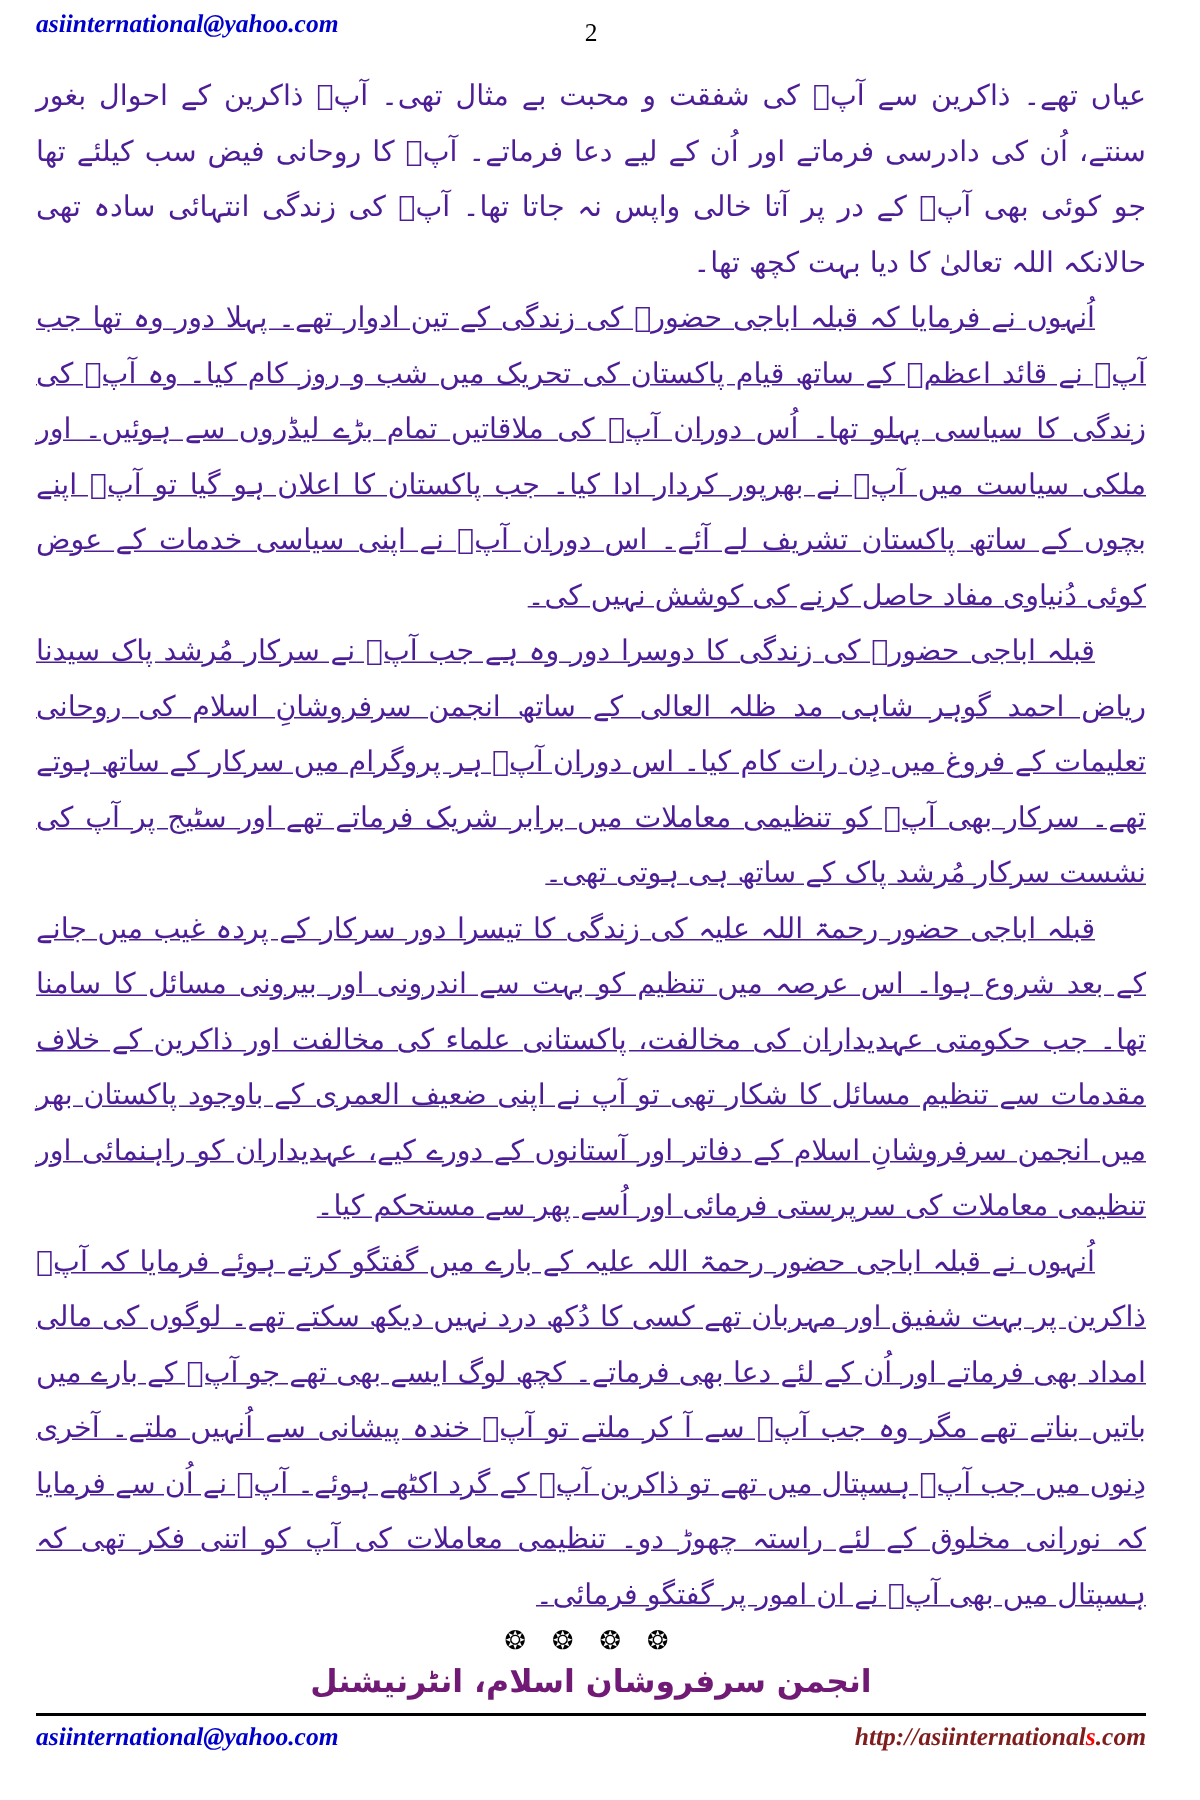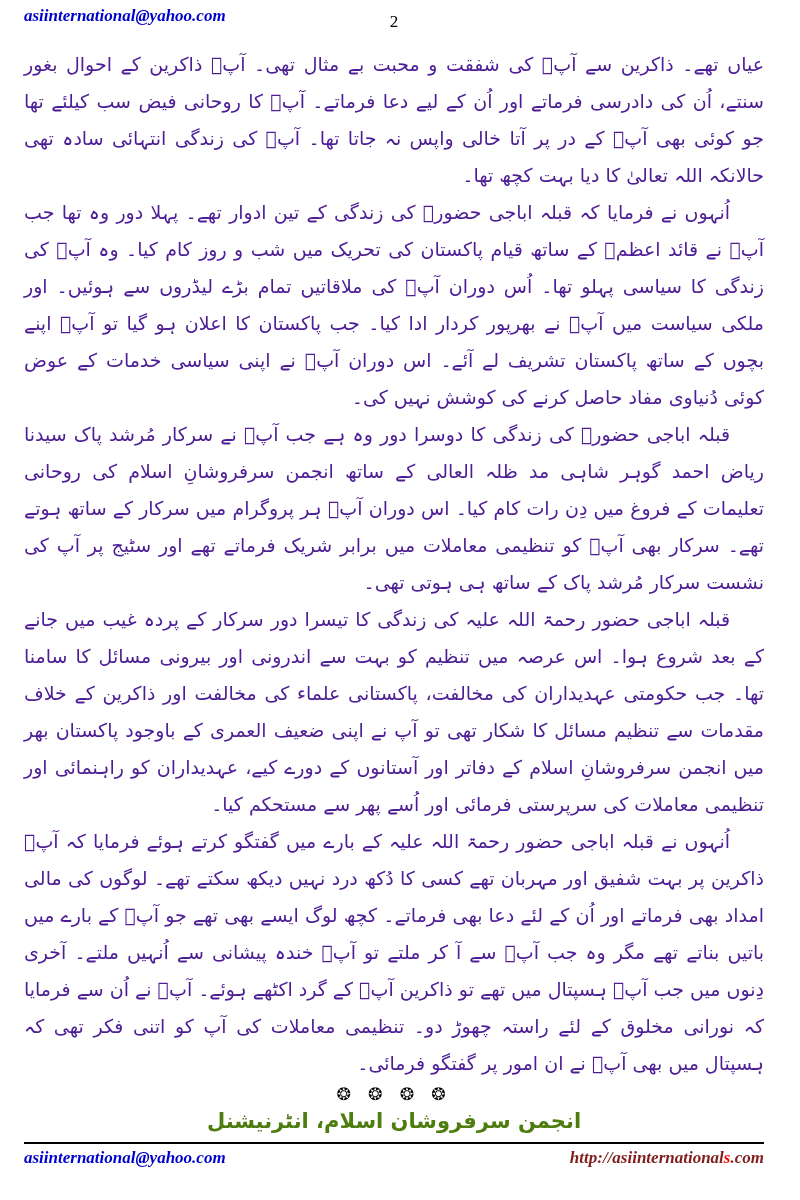--- a/index.html
+++ b/index.html
@@ -55,39 +55,40 @@
     margin: 0;
     font-size: 19px;
     line-height: 37px;
     color: #4c1d95;
     text-align: justify;
     text-justify: inter-word;
     font-family: "DejaVu Sans", sans-serif;
   }
   .para.indent {
     text-indent: 34px;
+    text-decoration: underline;
   }
   
   .ornament {
     flex: 0 0 auto;
     text-align: center;
     font-size: 17px;
     letter-spacing: 6px;
     color: #000000;
     line-height: 20px;
     margin: 2px 0 2px 0;
   }
   .orgname {
     flex: 0 0 auto;
     direction: rtl;
     text-align: center;
     font-weight: bold;
     font-size: 21px;
     line-height: 30px;
-    color: #4d7c0f;
+    color: #701a75;
     font-family: "DejaVu Sans", sans-serif;
     margin-bottom: 6px;
   }
   .footer-rule {
     flex: 0 0 auto;
     border: none;
     border-top: 2px solid #000000;
     margin: 0 24px;
   }
   .footer {

